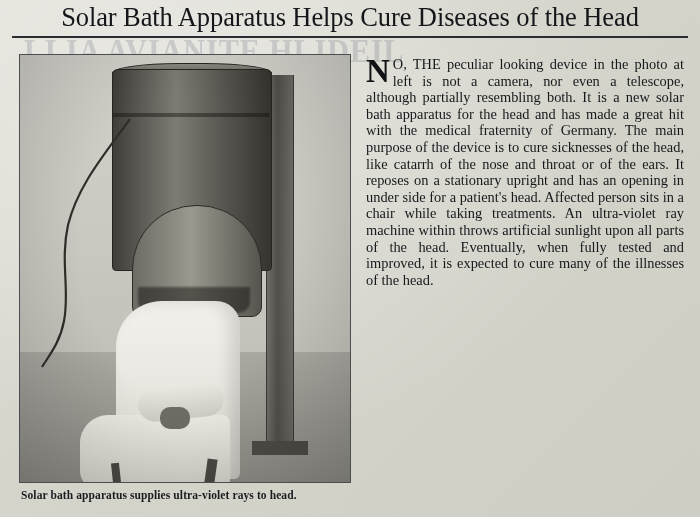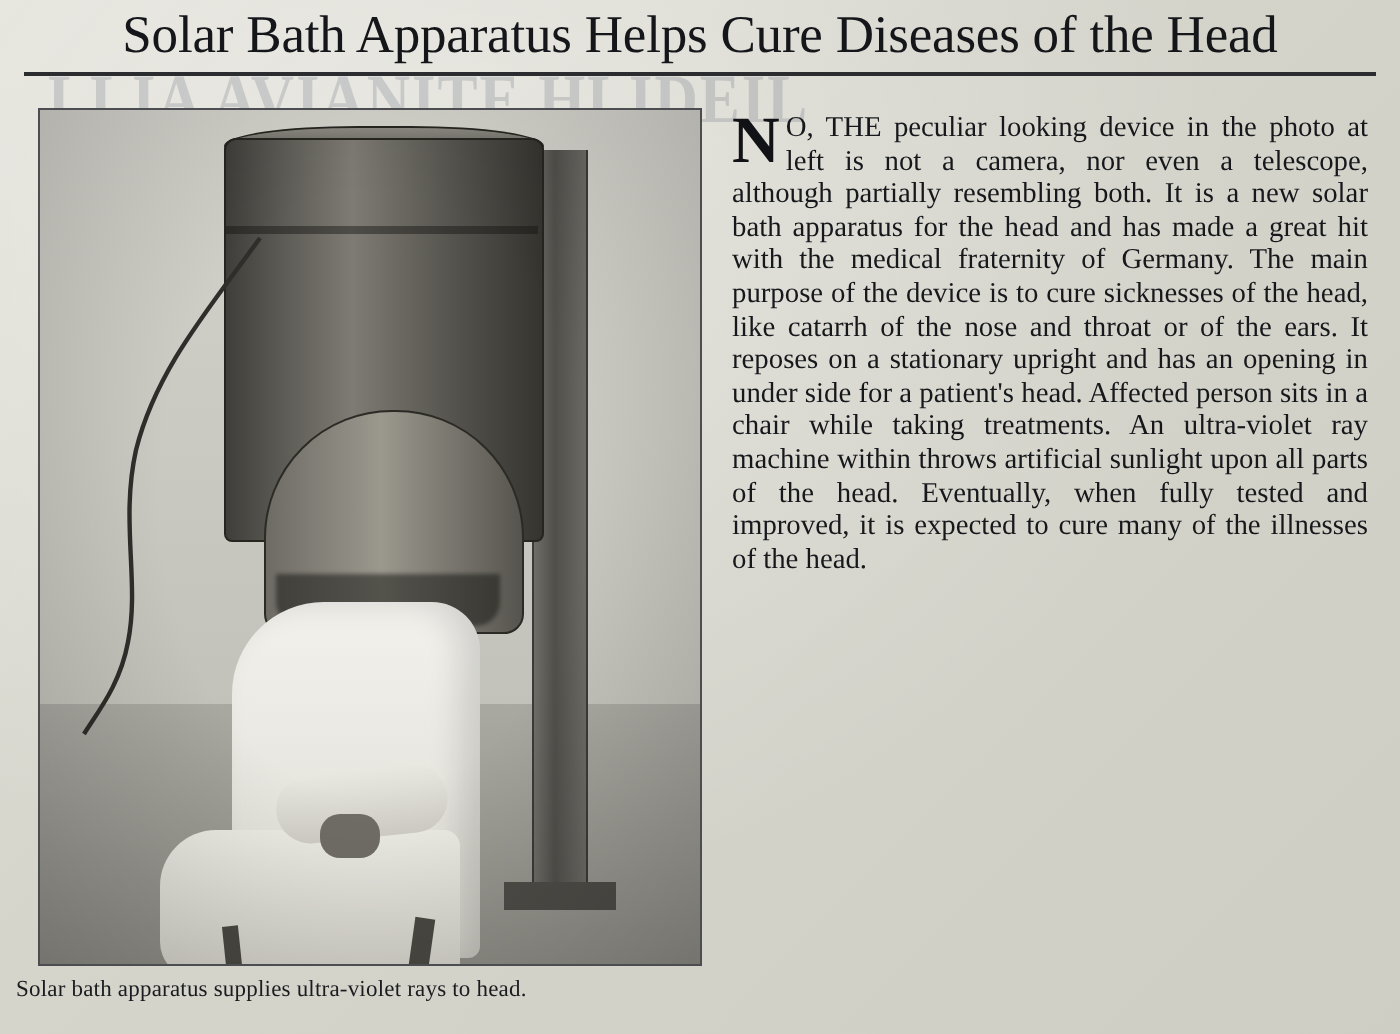--- a/index.html
+++ b/index.html
@@ -242,25 +242,25 @@
     height: 260px;
   }
   .cable path {
     fill: none;
     stroke: #2f2e2a;
     stroke-width: 2.2;
   }
   .caption {
     position: absolute;
     top: 489px;
-    left: 8px;
+    left: 21px;
     width: 336px;
     font-family: "Liberation Serif", serif;
     font-size: 11.5px;
-    font-weight: normal;
+    font-weight: bold;
     color: #1a1c20;
     letter-spacing: 0.1px;
     white-space: nowrap;
   }
 
   
   .column {
     position: absolute;
     top: 56px;
     left: 366px;

